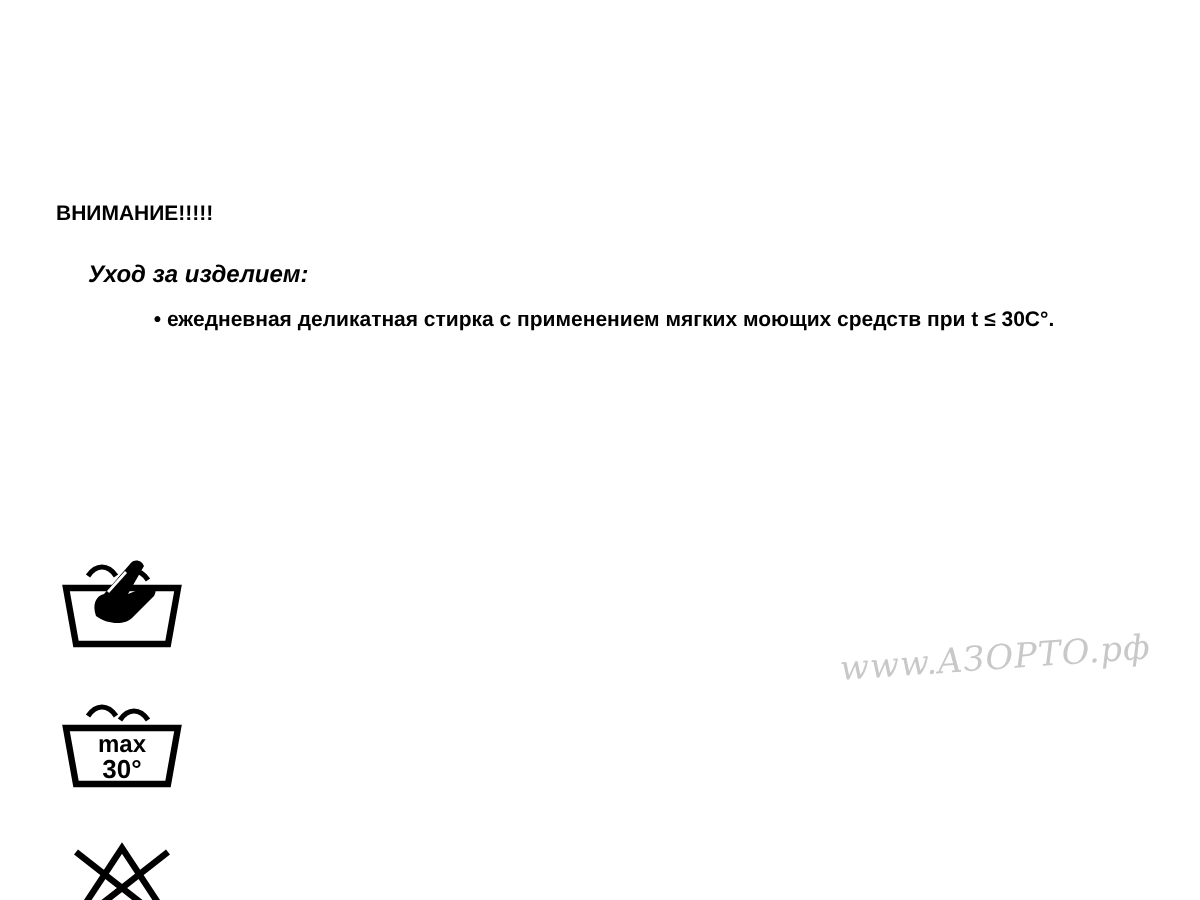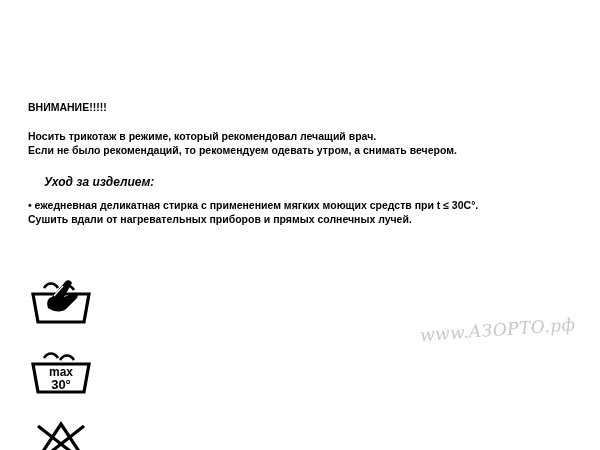--- a/index.html
+++ b/index.html
@@ -46,20 +46,21 @@
     font-style: italic;
   }
   .block-care {
     margin-bottom: 0;
   }
   .bullet-line {
     font-size: 10.5px;
     font-weight: bold;
     line-height: 14.5px;
     margin: 0;
+    text-align: center;
   }
   
   .symbols {
     position: absolute;
     left: 30px;
     top: 272px;
     display: flex;
     align-items: flex-start;
     gap: 14px;
     flex-direction: column;
@@ -91,29 +92,24 @@
 <body>
 
 <div class="page">
 
   <div class="content">
 
     <div class="block-attention">
       <p class="para">ВНИМАНИЕ!!!!!</p>
     </div>
 
-    <div class="block-wear">
-      <p class="para">Носить трикотаж в режиме, который рекомендовал лечащий врач.</p>
-      <p class="para">Если не было рекомендаций, то рекомендуем одевать утром, а снимать вечером.</p>
-    </div>
 
     <div class="block-care">
       <h2 class="heading">Уход за изделием:</h2>
       <p class="bullet-line">• ежедневная деликатная стирка с применением мягких моющих средств при t ≤ 30C°.</p>
-      <p class="bullet-line">Сушить вдали от нагревательных приборов и прямых солнечных лучей.</p>
     </div>
 
   </div>
 
   <div class="symbols">
 
     <div class="sym">
       <svg width="62" height="56" viewBox="0 0 62 56" xmlns="http://www.w3.org/2000/svg">
         <path d="M3 22 H59 L54 50 H8 Z" fill="none" stroke="#000" stroke-width="3.2"></path>
         <path d="M14 16 C18 10, 24 10, 28 16" fill="none" stroke="#000" stroke-width="2.6"></path>

